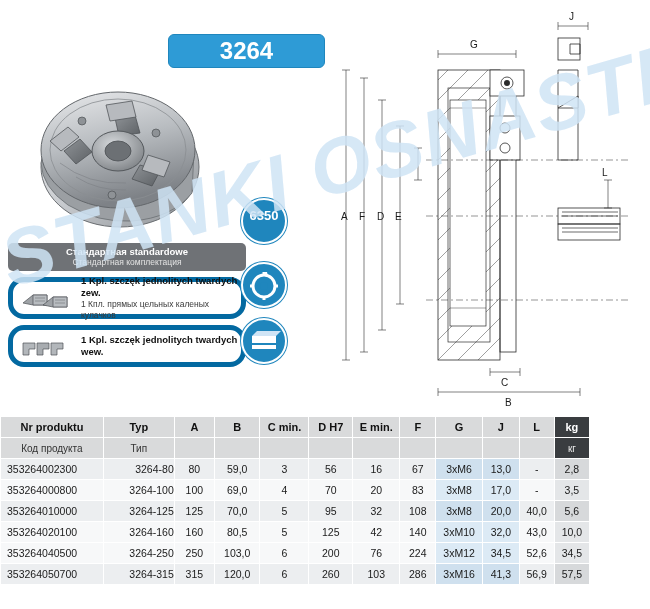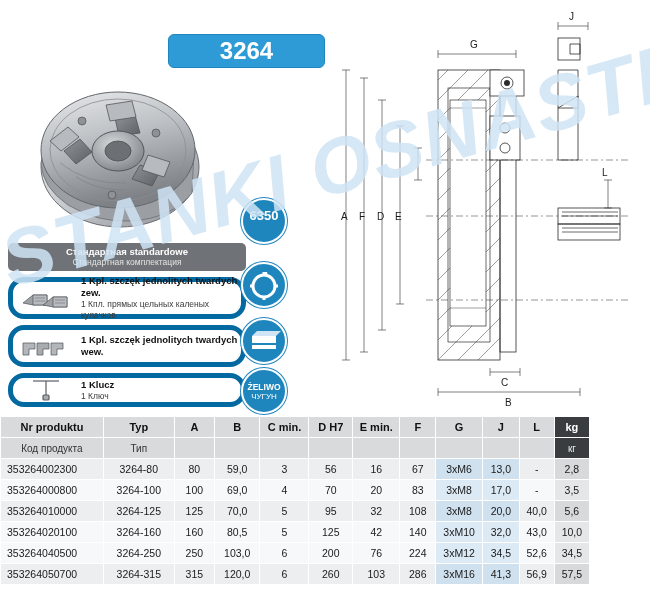--- a/index.html
+++ b/index.html
@@ -155,21 +155,21 @@
     text-align: center;
     white-space: nowrap;
   }
   thead .r1 th { background: #d9dadb; font-weight: bold; font-size: 11px; color: #111; }
   thead .r2 th { background: #d9dadb; font-weight: normal; font-size: 10px; color: #333; }
   thead th.kg1 { background: #3a3d40; color:#fff; font-weight:bold; }
   thead th.kg2 { background: #3a3d40; color:#e8e8e8; font-weight: normal; }
   tbody tr.odd td { background: #eceef0; }
   tbody tr.even td { background: #f7f8f9; }
   tbody td.code { text-align: left; padding-left: 6px; }
-  tbody td.typ  { text-align: center; }
+  tbody td.typ  { text-align: right; }
   tbody td.gcol { background: #cfe0ee !important; }
   tbody td.kgcol { background: #d7d9db !important; font-weight: normal; }
   tbody tr.even td.gcol { background: #dceaf5 !important; }
   tbody tr.even td.kgcol { background: #e4e6e8 !important; }
 </style>
 </head>
 <body>
 
 <div class="top">
 
@@ -254,24 +254,20 @@
   </div>
 
   <div class="badge badge-jaw">
     <svg width="42" height="42" viewBox="0 0 42 42" aria-hidden="true">
       <rect x="9" y="16" width="24" height="7" fill="#fff"></rect>
       <rect x="9" y="25" width="24" height="4" fill="#fff"></rect>
       <path d="M9 16 l5 -5 l24 0 l-5 5 z" fill="#cfe4f5"></path>
     </svg>
   </div>
 
-  <div class="badge badge-iron">
-    <div class="t1">ŻELIWO</div>
-    <div class="t2">ЧУГУН</div>
-  </div>
 
   <div class="equip">
     <div class="equip-head">
       <div class="l1">Стандартная standardowe</div>
       <div class="l2">Стандартная комплектация</div>
     </div>
 
     <div class="equip-row">
       <div class="pic">
         <svg width="58" height="34" viewBox="0 0 58 34">
@@ -303,35 +299,20 @@
             <path d="M18 14 l12 0 l0 6 l-6 0 l0 6 l-6 0 z" fill="#a8acb0"></path>
             <path d="M32 14 l12 0 l0 6 l-6 0 l0 6 l-6 0 z" fill="#b3b7bb"></path>
           </g>
         </svg>
       </div>
       <div class="txt">
         <div class="t-pl">1 Kpl. szczęk jednolitych twardych wew.</div>
       </div>
     </div>
 
-    <div class="equip-row key">
-      <div class="pic">
-        <svg width="58" height="30" viewBox="0 0 58 30">
-          <g stroke="#5a5e62" stroke-width="1.2" fill="#a9adb1">
-            <line x1="14" y1="8" x2="40" y2="8"></line>
-            <line x1="27" y1="8" x2="27" y2="25"></line>
-            <rect x="24" y="22" width="6" height="5" rx="1"></rect>
-          </g>
-        </svg>
-      </div>
-      <div class="txt">
-        <div class="t-pl">1 Klucz</div>
-        <div class="t-ru">1 Ключ</div>
-      </div>
-    </div>
   </div>
 
   <div class="tech">
     <svg width="316" height="400" viewBox="0 0 316 400">
       <g stroke="#2b2b2b" fill="none" stroke-width="0.8">
 
         <rect x="108" y="62" width="62" height="290"></rect>
         <rect x="170" y="70" width="16" height="274"></rect>
 
         <rect x="118" y="80" width="42" height="254" stroke-width="0.7"></rect>

